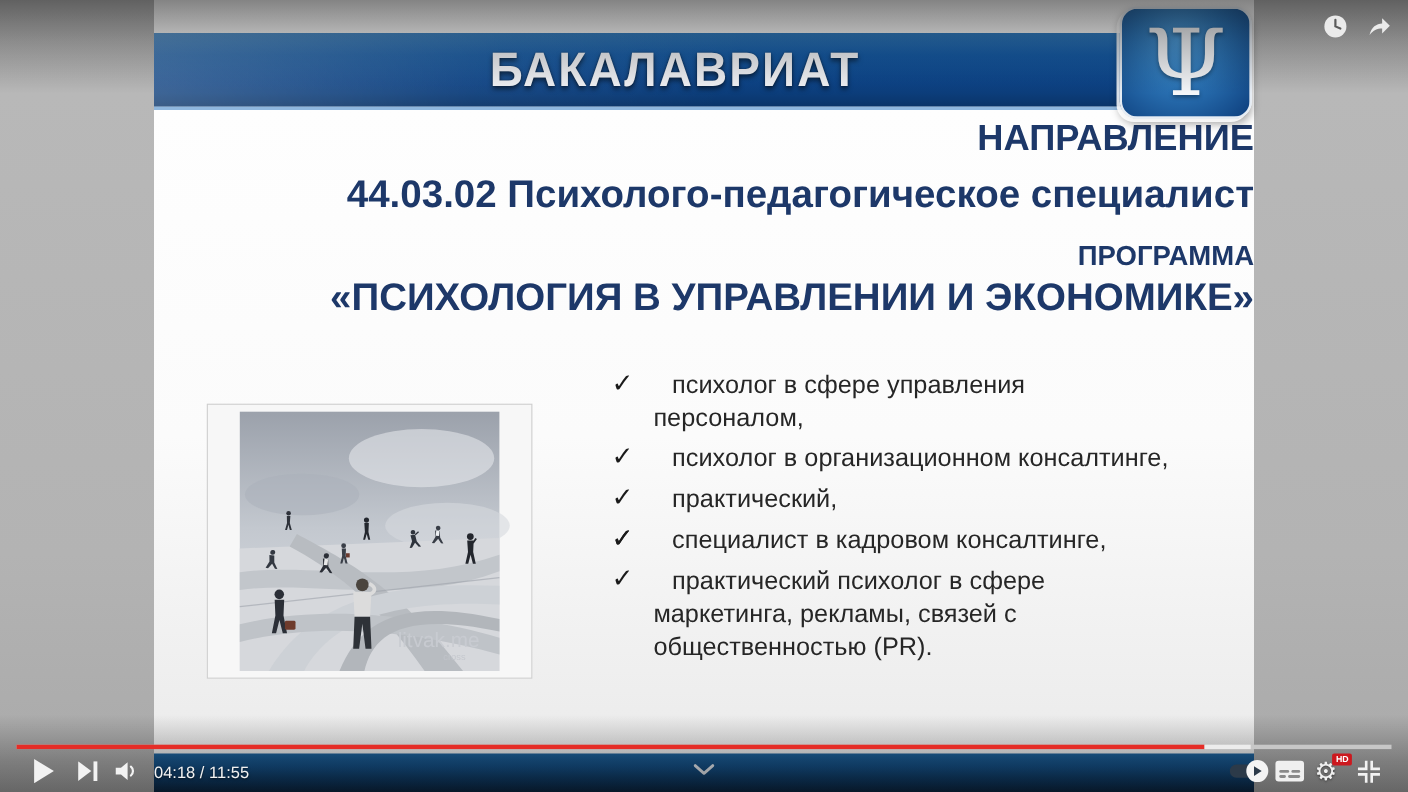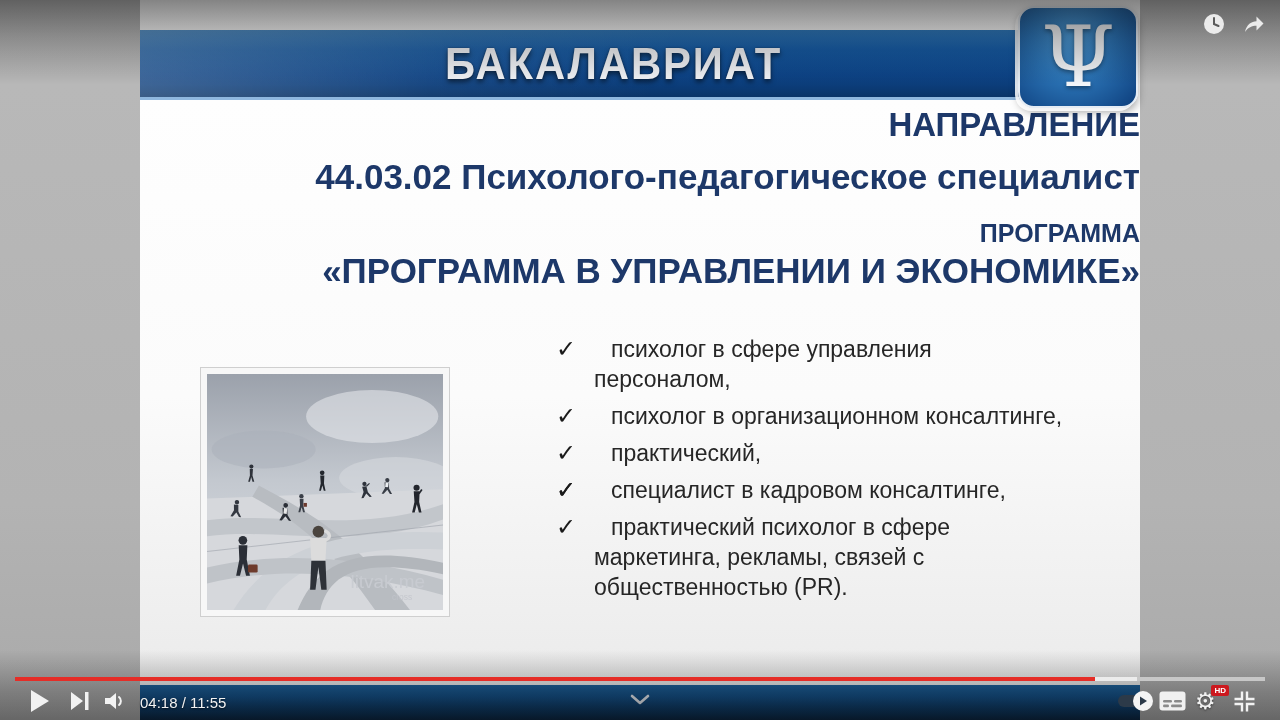--- a/index.html
+++ b/index.html
@@ -40,21 +40,21 @@
     color:#f4f6f9; font-family:"DejaVu Serif", serif; font-size:84px; line-height:1;
     text-shadow:0 2px 4px rgba(0,0,0,0.4);
   }
   .heading { position:absolute; left:0; width:1000px; text-align:right; color:#1d3869; font-weight:bold; }
   #h1 { top:106px; font-size:33px; }
   #h2 { top:157px; font-size:35px; }
   #h3 { top:207px; font-size:25px;margin-top:12px; }
   #h4 { top:251px; font-size:35px; }
   
   #crossroads {
-    position:absolute; left:60px; top:367px; width:250px; height:250px;
+    position:absolute; left:48px; top:367px; width:296px; height:250px;
     background:#f7f7f7; border:1px solid #cfcfcf; padding:6px;
   }
   #crossroads svg { width:100%; height:100%; display:block; }
   
   #career-list {
     position:absolute; left:408px; top:334px; width:570px; list-style:none;
   }
   #career-list li {
     position:relative; padding-left:46px; margin-bottom:7px;
     font-size:23px; line-height:30px; color:#262626;
@@ -125,21 +125,21 @@
 <div id="stage">
 
   <div id="slide">
     <div id="banner">
       <span class="banner-text">БАКАЛАВРИАТ</span>
     </div>
 
     <div class="heading" id="h1">НАПРАВЛЕНИЕ</div>
     <div class="heading" id="h2">44.03.02 Психолого-педагогическое специалист</div>
     <div class="heading" id="h3">ПРОГРАММА</div>
-    <div class="heading" id="h4">«ПРОГРАММА В УПРАВЛЕНИИ И ЭКОНОМИКЕ»</div>
+    <div class="heading" id="h4">«ПСИХОЛОГИЯ В УПРАВЛЕНИИ И ЭКОНОМИКЕ»</div>
 
     <div id="crossroads">
       <svg viewBox="0 0 250 250">
         <defs>
           <linearGradient id="sky" x1="0" y1="0" x2="0" y2="1">
             <stop offset="0" stop-color="#9ba1ab"></stop>
             <stop offset="0.45" stop-color="#c3c8cf"></stop>
             <stop offset="1" stop-color="#e0e2e6"></stop>
           </linearGradient>
         </defs>

